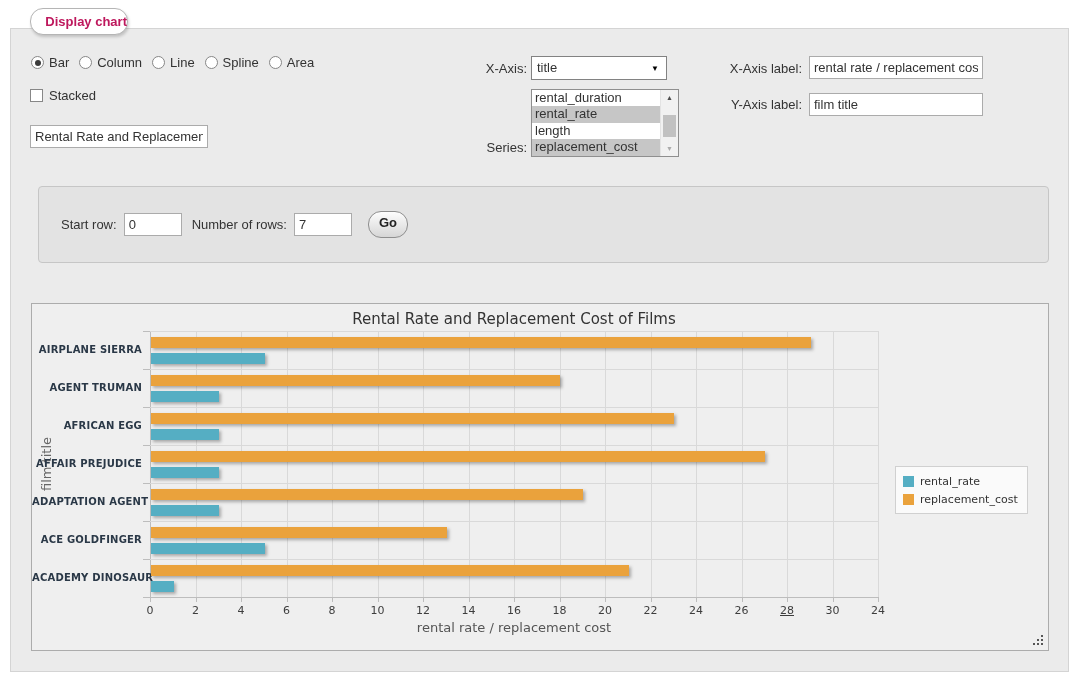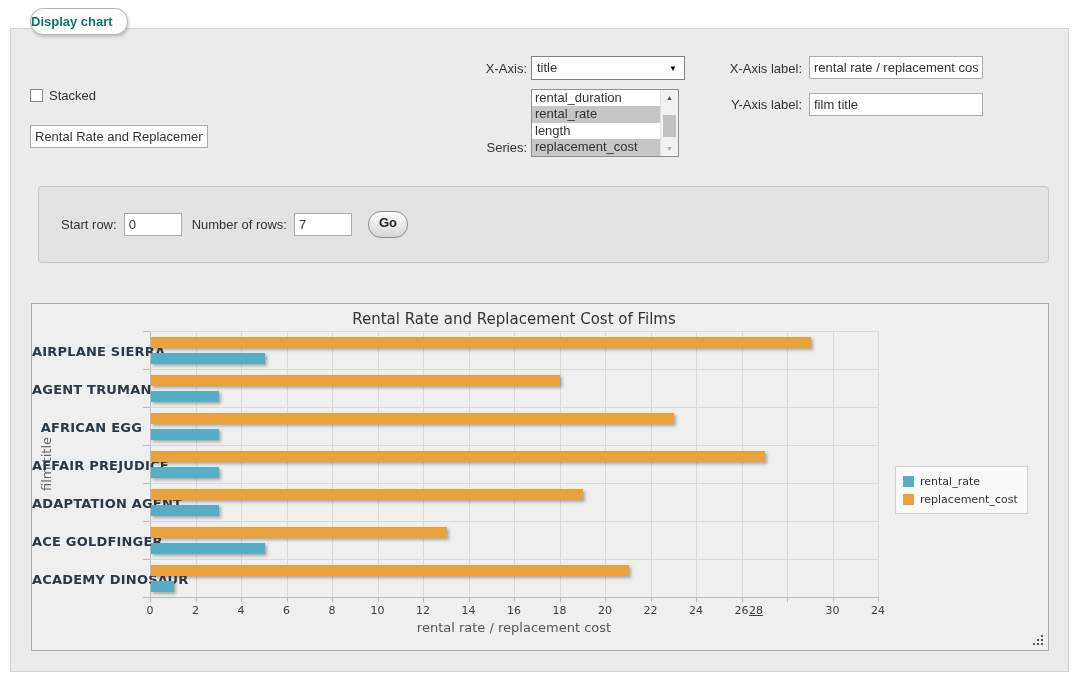--- a/index.html
+++ b/index.html
@@ -4,38 +4,38 @@
 <style>
   html,body{margin:0;padding:0;background:#fff;}
   #app{position:relative;width:1081px;height:681px;background:#fff;overflow:hidden;
        font-family:"Liberation Sans","DejaVu Sans",sans-serif;font-size:13px;color:#333;}
 
   
   .fieldset{position:absolute;left:10px;top:28px;width:1059px;height:644px;
             background:#EBEBEB;border:1px solid #D4D4D4;box-sizing:border-box;}
   .tab{position:absolute;left:30px;top:8px;width:96px;height:25px;background:#fff;
        border:1px solid #B5B5B5;border-radius:13px;box-shadow:1px 2px 3px rgba(0,0,0,.18);
-       line-height:25px;text-align:left;font-weight:bold;color:#0f766e;z-index:5;}
+       line-height:25px;text-align:right;font-weight:bold;color:#be185d;z-index:5;}
 
   
   .cap{position:absolute;color:#333;white-space:nowrap;}
   .tin{position:absolute;height:23px;border:1px solid #ABABAB;background:#fff;
        font-family:inherit;font-size:13px;color:#333;padding:1px 4px;box-sizing:border-box;outline:none;}
 
   .radio-group{position:absolute;left:20px;top:26px;display:flex;align-items:center;}
   .radio-item{display:flex;align-items:center;margin-right:10px;cursor:default;}
   .radio{width:13px;height:13px;border:1px solid #878787;border-radius:50%;background:#fff;
          margin-right:5px;box-sizing:border-box;position:relative;}
   .radio.checked::after{content:"";position:absolute;left:2.5px;top:2.5px;width:6px;height:6px;
          border-radius:50%;background:#3b3b3b;}
   .checkbox-item{position:absolute;left:19px;top:59px;display:flex;align-items:center;}
   .checkbox{width:13px;height:13px;border:1px solid #878787;background:#fff;margin-right:6px;box-sizing:border-box;}
 
   
-  .select{position:absolute;left:520px;top:27px;width:154px;height:24px;background:#fff;
+  .select{position:absolute;left:520px;top:27px;width:136px;height:24px;background:#fff;
           border:1px solid #828282;box-sizing:border-box;line-height:22px;padding-left:5px;}
   .select .arrow{position:absolute;right:7px;top:1px;font-size:8px;color:#000;line-height:22px;}
 
   
   .listbox{position:absolute;left:520px;top:60px;width:148px;height:68px;background:#fff;
            border:1px solid #8F8F8F;box-sizing:border-box;overflow:hidden;}
   .listbox .opts{position:absolute;left:0;top:0;right:17px;bottom:0;}
   .listbox .opt{height:16.4px;line-height:16px;padding-left:3px;white-space:nowrap;overflow:hidden;}
   .listbox .opt.selected{background:#C6C6C6;}
   .sbar{position:absolute;top:0;right:0;width:17px;bottom:0;background:#F1F1F1;border-left:1px solid #E3E3E3;}
@@ -58,21 +58,21 @@
   .chart-panel{position:absolute;left:20px;top:274px;width:1018px;height:348px;background:#EFEFEF;
                border:1px solid #ACACAC;box-sizing:border-box;}
   .chart-title{position:absolute;left:118px;top:6px;width:728px;text-align:center;font-size:15px;
                color:#333;font-family:"DejaVu Sans",sans-serif;}
   .gl-v{position:absolute;width:1px;background:#D9D9D9;}
   .gl-h{position:absolute;height:1px;background:#D9D9D9;}
   .axisline{background:#BDBDBD !important;}
   .tickmark-x{position:absolute;width:1px;height:5px;background:#BDBDBD;}
   .tickmark-y{position:absolute;width:7px;height:1px;background:#BDBDBD;}
   .bar{position:absolute;height:11px;box-shadow:2px 2px 3px rgba(60,60,60,.4);}
-  .cat-label{position:absolute;left:0;width:110px;text-align:right;font-size:13px;font-weight:bold;
+  .cat-label{position:absolute;left:0;width:110px;text-align:right;font-size:10px;font-weight:bold;
              color:#2A3847;letter-spacing:.2px;font-family:"DejaVu Sans",sans-serif;white-space:nowrap;}
   .xtick-label{position:absolute;width:40px;text-align:center;font-size:11px;color:#3d3d3d;
              font-family:"DejaVu Sans",sans-serif;}
   .x-axis-title{position:absolute;left:118px;width:728px;top:316px;text-align:center;font-size:13px;
              color:#555;font-family:"DejaVu Sans",sans-serif;}
   .y-axis-title{position:absolute;left:14px;top:160px;transform:translate(-50%,-50%) rotate(-90deg);
              font-size:13px;color:#666;white-space:nowrap;font-family:"DejaVu Sans",sans-serif;}
   .legend{position:absolute;left:863px;top:162px;background:#FAFAFA;border:1px solid #D0D0D0;
              padding:5px 9px 5px 7px;font-size:11px;color:#333;font-family:"DejaVu Sans",sans-serif;}
   .legend-row{display:flex;align-items:center;height:18px;}
@@ -82,20 +82,42 @@
 </head>
 <body>
 
 <div id="app">
 
   <div class="fieldset"></div>
   <div class="tab">Display chart</div>
 
   <div style="position:absolute;left:11px;top:29px;width:1057px;height:642px;">
 
+    <div class="radio-group" id="chart-type-group">
+        <div class="radio-item">
+          <div class="radio checked"></div>
+          <span>Bar</span>
+        </div>
+        <div class="radio-item">
+          <div class="radio"></div>
+          <span>Column</span>
+        </div>
+        <div class="radio-item">
+          <div class="radio"></div>
+          <span>Line</span>
+        </div>
+        <div class="radio-item">
+          <div class="radio"></div>
+          <span>Spline</span>
+        </div>
+        <div class="radio-item">
+          <div class="radio"></div>
+          <span>Area</span>
+        </div>
+      </div>
 
     <div class="checkbox-item">
       <span class="checkbox"></span>
       <span>Stacked</span>
     </div>
 
     <input class="tin" style="left: 19px; top: 96px; width: 178px;" value="Rental Rate and Replacement Cost of Films">
 
     <span class="cap" style="left:420px;top:32px;width:96px;text-align:right;">X-Axis:</span>
     <div class="select">
@@ -193,21 +215,21 @@
         <div class="tickmark-x" style="left: 618.5px; top: 293px;"></div>
         <div class="xtick-label" style="left: 598.5px; top: 300px;">22</div>
         <div class="gl-v" style="left: 664px; top: 27px; height: 266px;"></div>
         <div class="tickmark-x" style="left: 664px; top: 293px;"></div>
         <div class="xtick-label" style="left: 644px; top: 300px;">24</div>
         <div class="gl-v" style="left: 709.5px; top: 27px; height: 266px;"></div>
         <div class="tickmark-x" style="left: 709.5px; top: 293px;"></div>
         <div class="xtick-label" style="left: 689.5px; top: 300px;">26</div>
         <div class="gl-v" style="left: 755px; top: 27px; height: 266px;"></div>
         <div class="tickmark-x" style="left: 755px; top: 293px;"></div>
-        <div class="xtick-label" style="left: 704px; top: 300px; text-decoration: underline;">28</div>
+        <div class="xtick-label" style="left: 735px; top: 300px; text-decoration: underline;">28</div>
         <div class="gl-v" style="left: 800.5px; top: 27px; height: 266px;"></div>
         <div class="tickmark-x" style="left: 800.5px; top: 293px;"></div>
         <div class="xtick-label" style="left: 780.5px; top: 300px;">30</div>
         <div class="gl-v" style="left: 846px; top: 27px; height: 266px;"></div>
         <div class="tickmark-x" style="left: 846px; top: 293px;"></div>
         <div class="xtick-label" style="left: 826px; top: 300px;">24</div>
         <div class="gl-h" style="left: 118px; top: 27px; width: 728px;"></div>
         <div class="tickmark-y" style="left: 111px; top: 27px;"></div>
         <div class="gl-h" style="left: 118px; top: 65px; width: 728px;"></div>
         <div class="tickmark-y" style="left: 111px; top: 65px;"></div>

